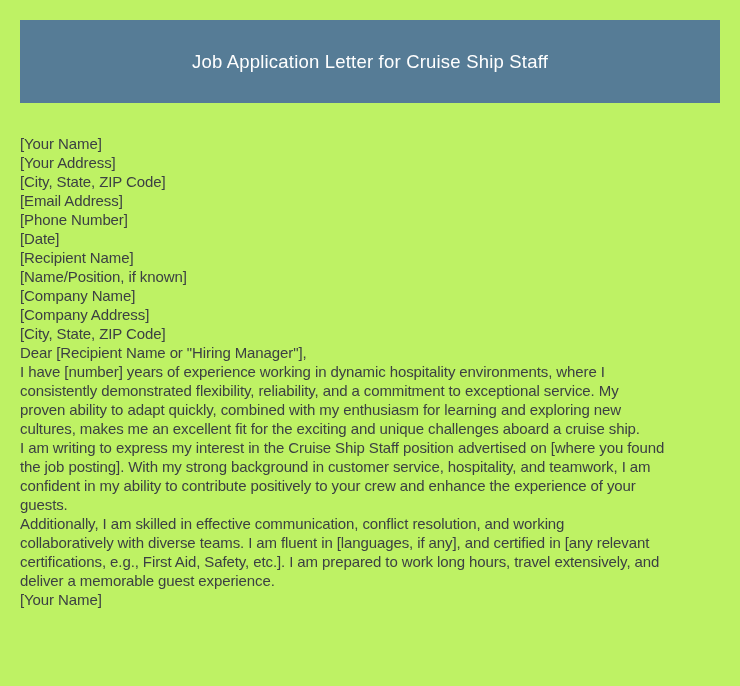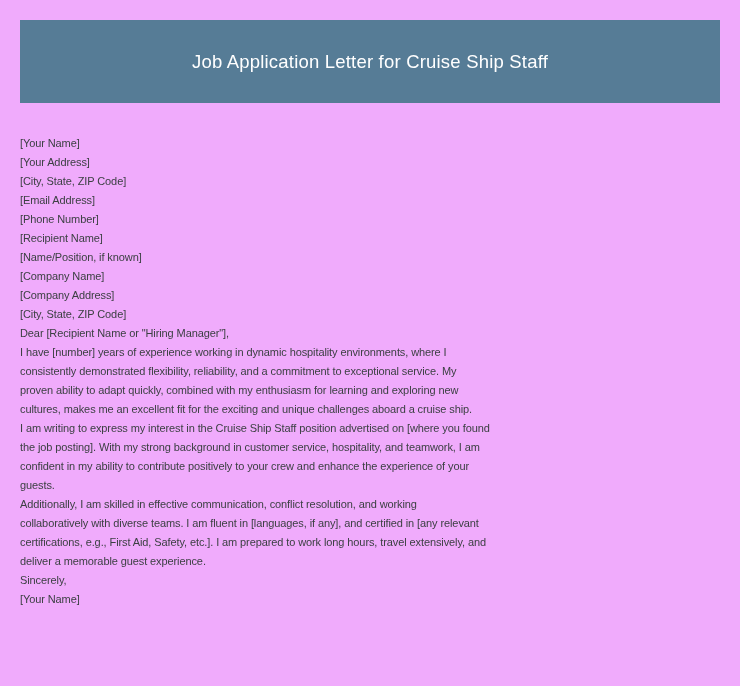--- a/index.html
+++ b/index.html
@@ -10,21 +10,21 @@
   body {
     width: 740px;
     height: 686px;
     overflow: hidden;
     font-family: "Liberation Sans", sans-serif;
   }
   .page {
     position: relative;
     width: 740px;
     height: 686px;
-    background: #f0abfc;
+    background: #bef264;
   }
   .banner {
     position: absolute;
     left: 20px;
     top: 20px;
     width: 700px;
     height: 83px;
     background: #567c96;
     display: flex;
     align-items: center;
@@ -37,21 +37,21 @@
     font-weight: 500;
     letter-spacing: 0.2px;
     white-space: nowrap;
   }
   .letter {
     position: absolute;
     left: 20px;
     top: 134px;
     width: 712px;
     color: #3c4043;
-    font-size: 11px;
+    font-size: 15px;
     line-height: 19px;
     letter-spacing: -0.1px;
   }
   .block {
     margin: 0;
     white-space: pre-line;
   }
 </style>
 </head>
 <body>
@@ -61,35 +61,35 @@
   <header class="banner">
     <h1 class="banner-title">Job Application Letter for Cruise Ship Staff</h1>
   </header>
 
   <main class="letter">
     <div class="block">[Your Name]
 [Your Address]
 [City, State, ZIP Code]
 [Email Address]
 [Phone Number]</div>
+    <div class="block">[Date]</div>
     <div class="block">[Recipient Name]
 [Name/Position, if known]
 [Company Name]
 [Company Address]
 [City, State, ZIP Code]</div>
     <div class="block">Dear [Recipient Name or "Hiring Manager"],</div>
     <div class="block">I have [number] years of experience working in dynamic hospitality environments, where I
 consistently demonstrated flexibility, reliability, and a commitment to exceptional service. My
 proven ability to adapt quickly, combined with my enthusiasm for learning and exploring new
 cultures, makes me an excellent fit for the exciting and unique challenges aboard a cruise ship.</div>
     <div class="block">I am writing to express my interest in the Cruise Ship Staff position advertised on [where you found
 the job posting]. With my strong background in customer service, hospitality, and teamwork, I am
 confident in my ability to contribute positively to your crew and enhance the experience of your
 guests.</div>
     <div class="block">Additionally, I am skilled in effective communication, conflict resolution, and working
 collaboratively with diverse teams. I am fluent in [languages, if any], and certified in [any relevant
 certifications, e.g., First Aid, Safety, etc.]. I am prepared to work long hours, travel extensively, and
 deliver a memorable guest experience.</div>
-    <div class="block">Sincerely,</div>
     <div class="block">[Your Name]</div>
   </main>
 
 </div>
 
 </body></html>

